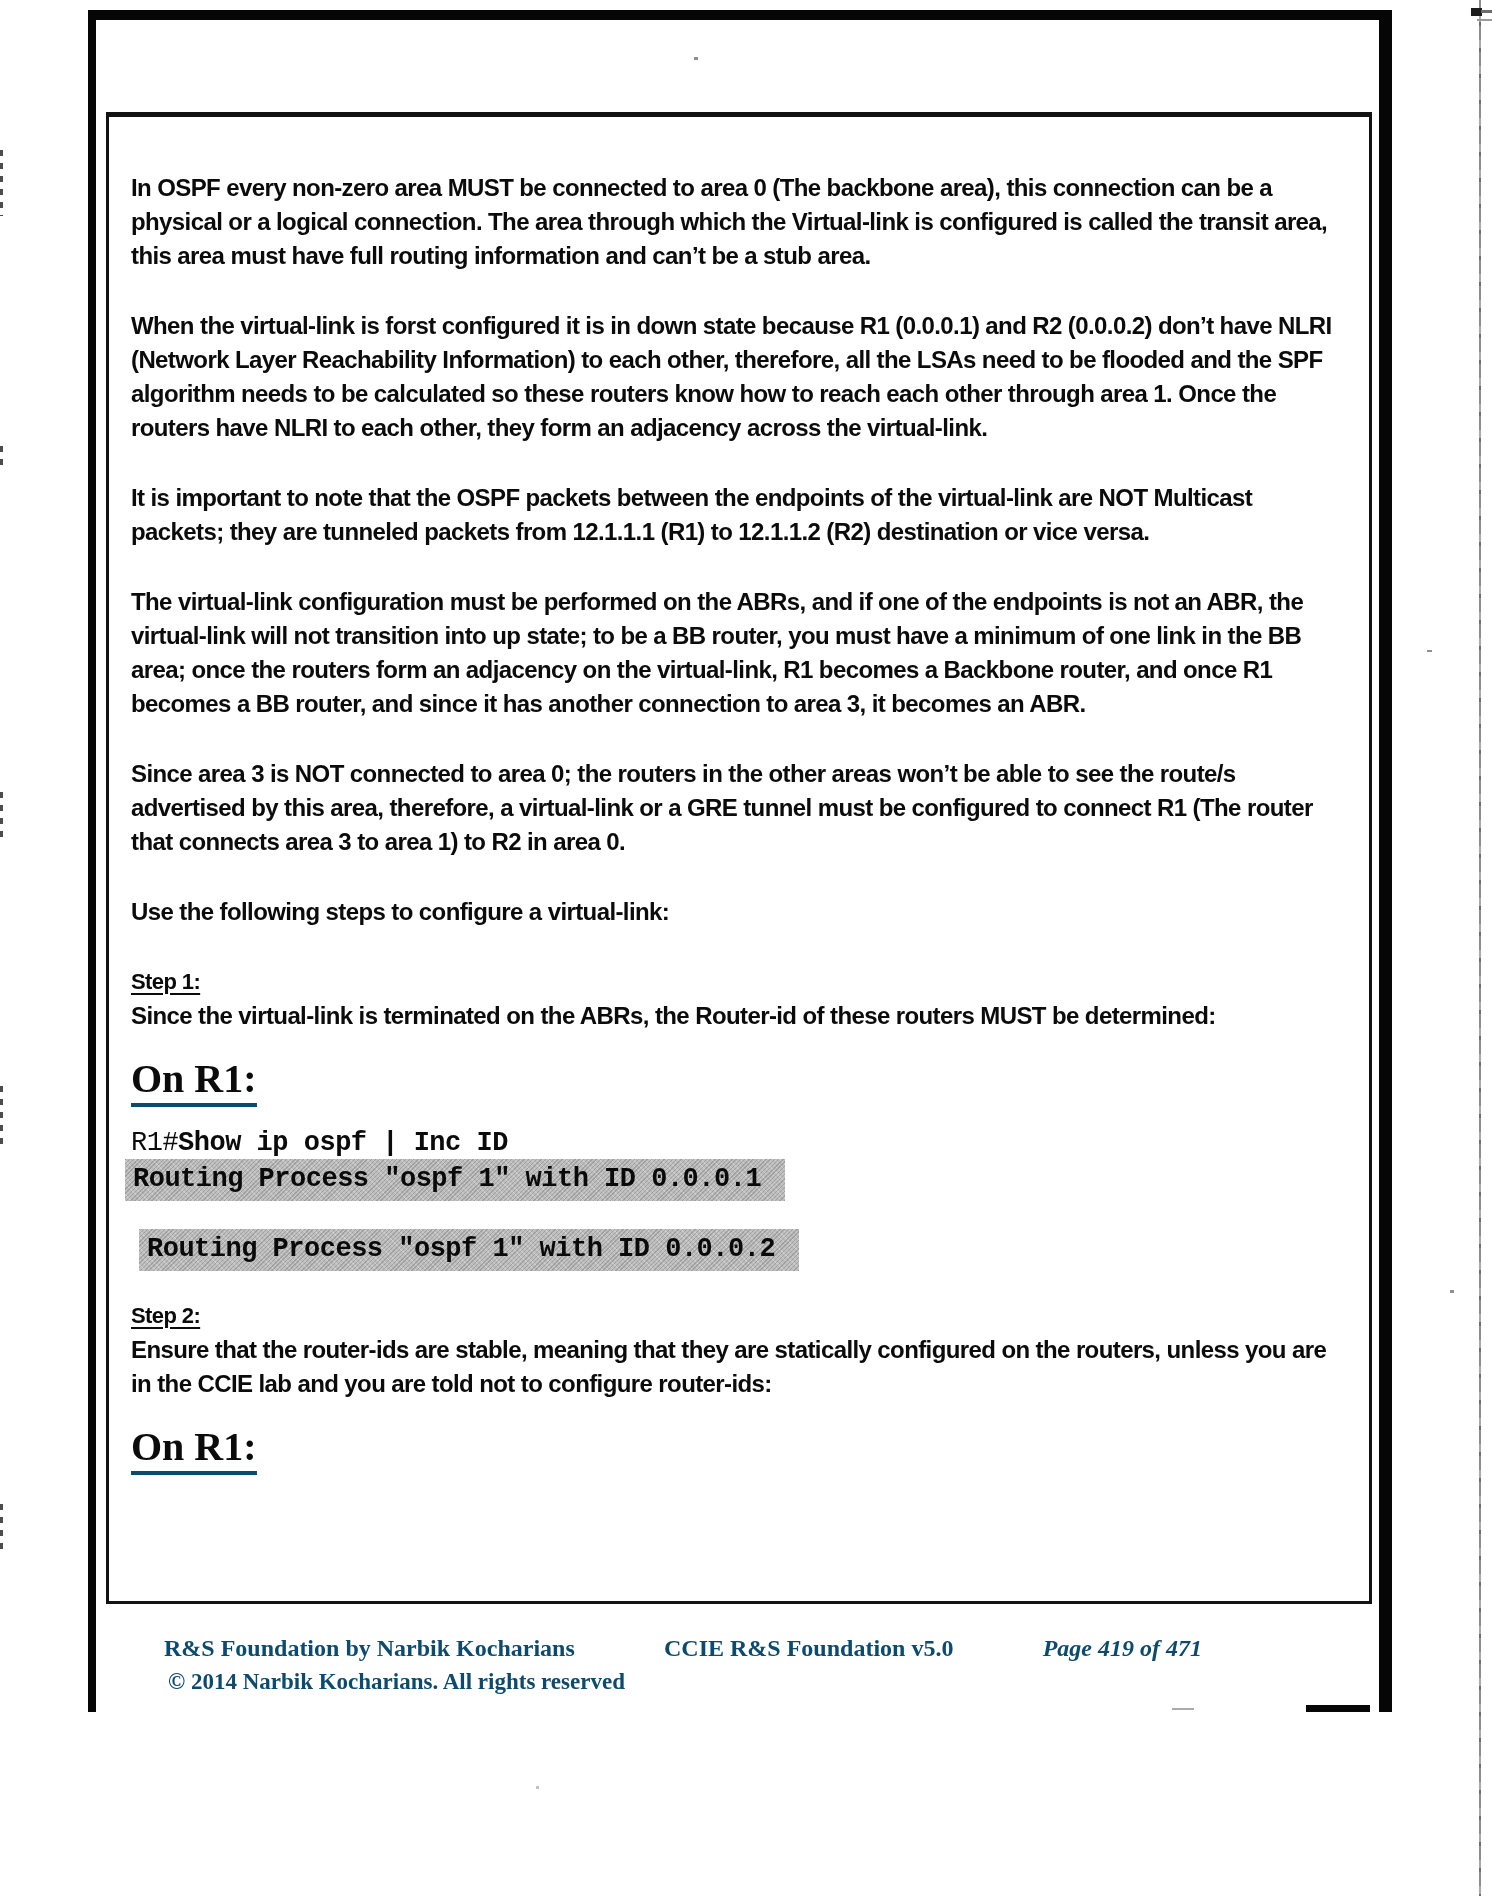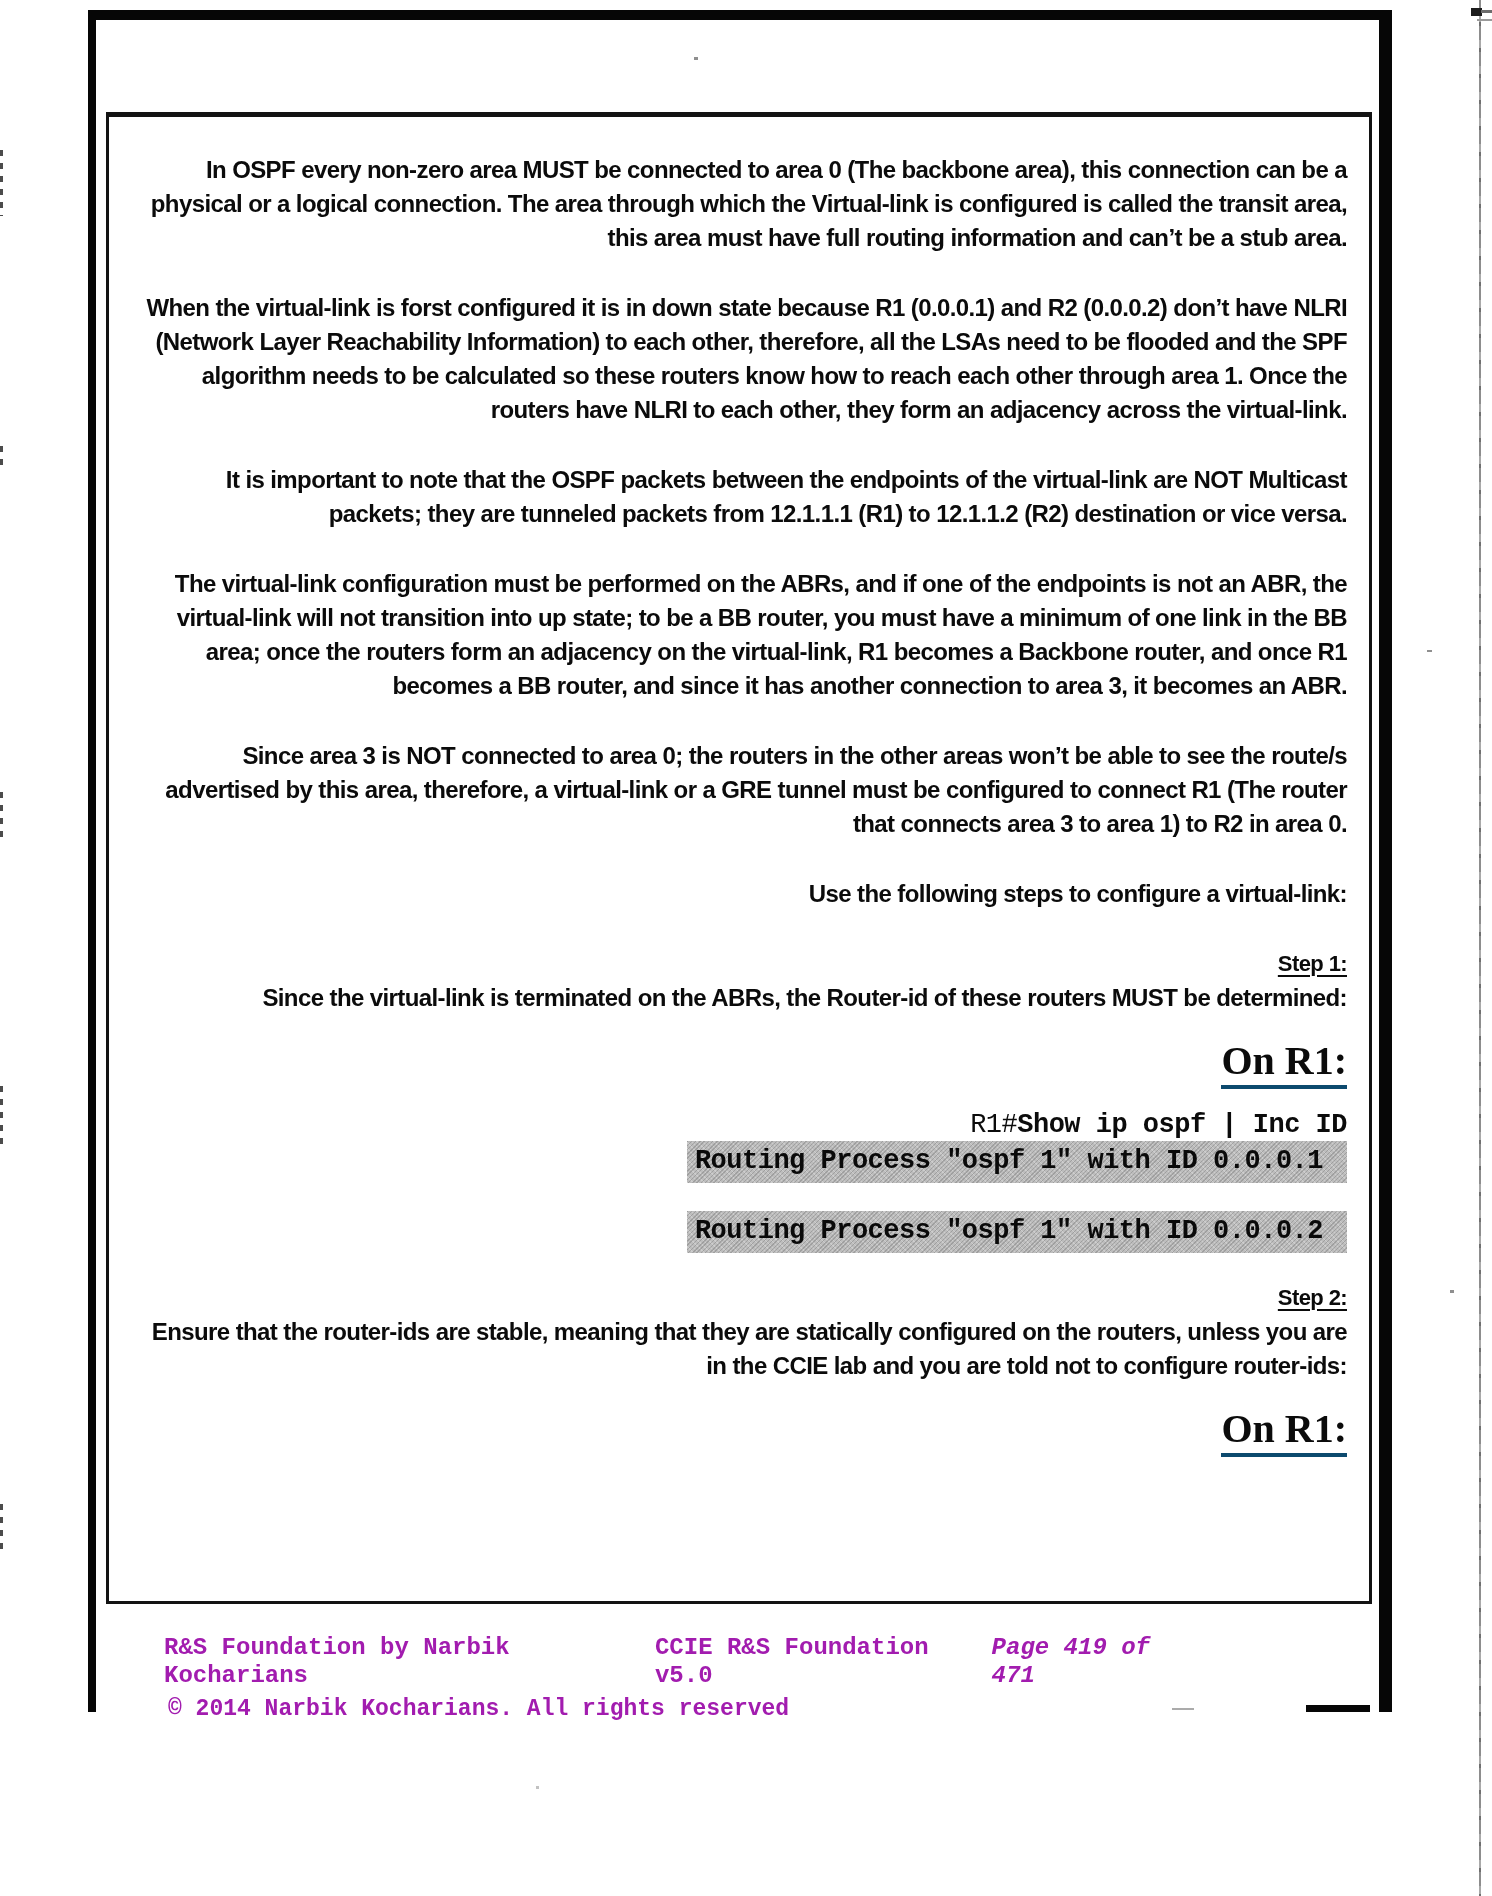--- a/index.html
+++ b/index.html
@@ -24,21 +24,21 @@
   .sp5{left:536px;top:1786px;width:3px;height:3px;background:#c2c2c2;}
 
   
   .frame{position:absolute;left:88px;top:10px;width:1304px;height:1702px;box-sizing:border-box;
     border-left:8px solid #060606;border-top:10px solid #060606;border-right:13px solid #060606;}
   .frame-bottom-dash{position:absolute;left:1306px;top:1705px;width:64px;height:7px;background:#060606;}
 
   
   .inner{position:absolute;left:106px;top:112px;width:1266px;height:1492px;box-sizing:border-box;
     background:#ffffff;border:3px solid #131313;border-top-width:5px;
-    padding:36px 22px 0 22px;text-align:right;}
+    padding:54px 22px 0 22px;}
 
   .inner p{margin:0 0 36px 0;font-size:24px;line-height:34px;font-weight:700;letter-spacing:-0.6px;}
 
   .step-head{font-size:22px;line-height:34px;font-weight:700;letter-spacing:-0.6px;
     text-decoration:underline;text-decoration-thickness:2px;text-underline-offset:4px;}
   .step-text{margin:0 0 24px 0;font-size:24px;line-height:34px;font-weight:700;letter-spacing:-0.6px;}
 
   .rheading{margin:0 0 20px 0;}
   .rheading span{display:inline-block;font-family:"Liberation Serif",serif;font-weight:700;
     font-size:40px;line-height:44px;letter-spacing:0;border-bottom:4px solid #0c4a6e;padding-bottom:2px;}
@@ -54,21 +54,21 @@
     background-color:var(--hl,#bdbdbd);
     background-image:repeating-linear-gradient(135deg,rgba(90,90,90,.30) 0 1px,transparent 1px 3px),
                      repeating-linear-gradient(45deg,rgba(255,255,255,.25) 0 1px,transparent 1px 4px);
     padding:2px 24px 4px 8px;}
   .hl-r1{margin:0 0 0 -6px;}
   .hl-r2{margin:28px 0 0 8px;}
   .step2-block{margin-top:28px;}
 
   
   .footer{position:absolute;left:88px;top:1634px;width:1184px;
-    font-family:Liberation Mono, monospace;font-weight:700;color:#a21caf;}
+    font-family:Liberation Serif, serif;font-weight:700;color:#0c4a6e;}
   .footer-row{display:flex;justify-content:space-between;align-items:baseline;
     padding:0 70px 0 76px;font-size:24px;line-height:28px;}
   .footer-page{font-style:italic;}
   .footer-copy{margin-top:6px;padding-left:80px;font-size:23px;line-height:27px;}
 </style>
 </head>
 <body>
 
 <div class="page">
 

